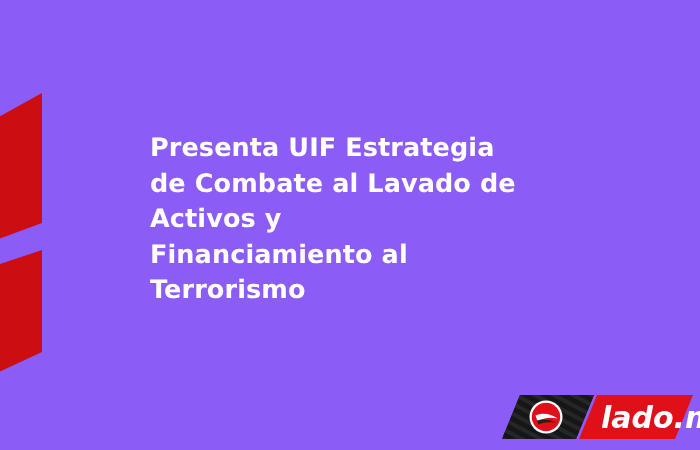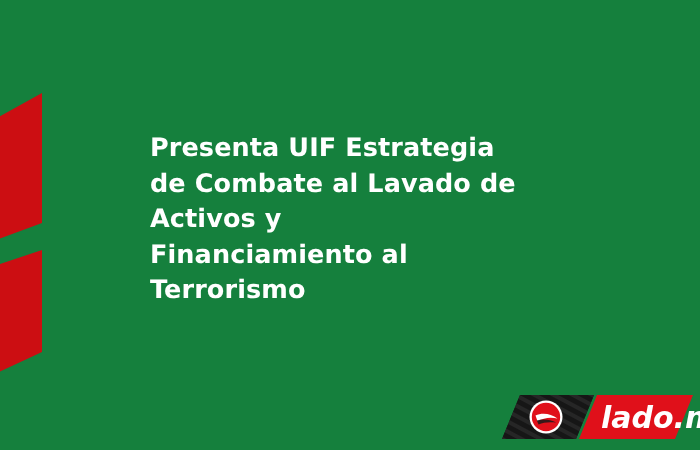--- a/index.html
+++ b/index.html
@@ -5,21 +5,21 @@
 <style>
   html, body {
     margin: 0;
     padding: 0;
     background: #000000;
   }
   #stage {
     position: relative;
     width: 700px;
     height: 450px;
-    background: #15803d;
+    background: #8b5cf6;
     overflow: hidden;
     font-family: "DejaVu Sans", "Liberation Sans", sans-serif;
   }
 
   
   .left-deco {
     position: absolute;
     left: 0;
     top: 0;
     width: 60px;

